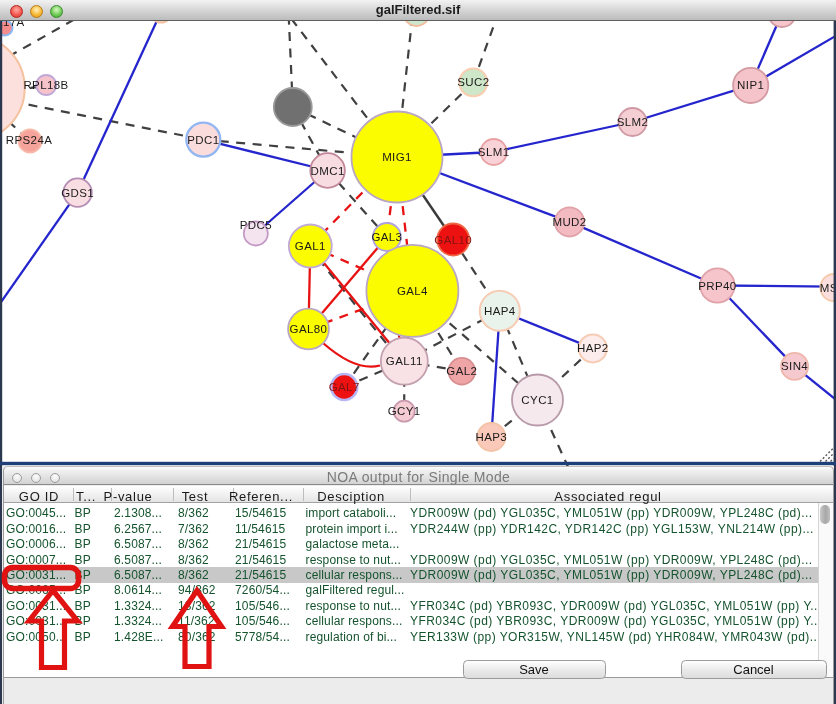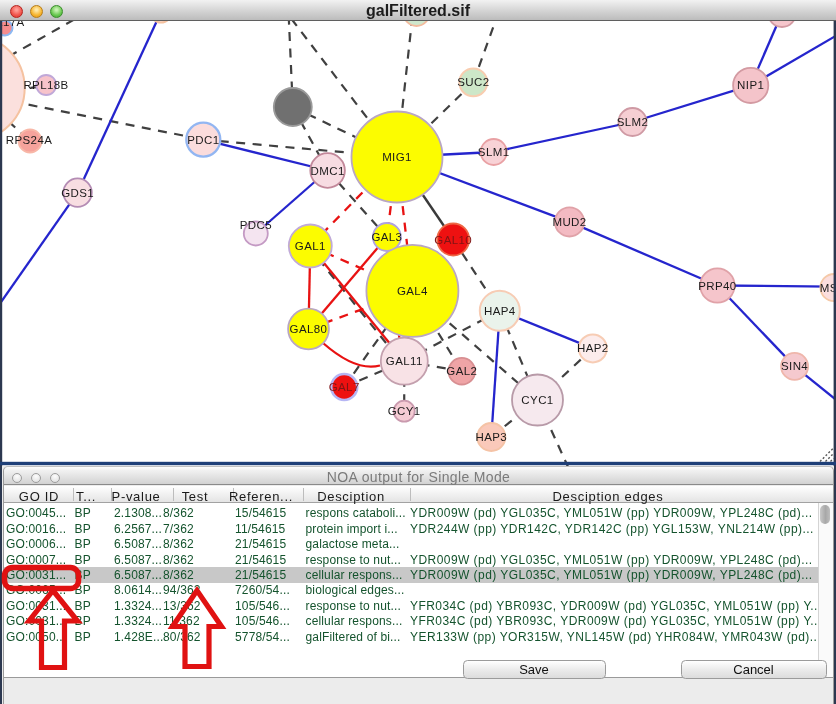--- a/index.html
+++ b/index.html
@@ -3,21 +3,21 @@
 <meta charset="utf-8">
 <style>
   html,body{margin:0;padding:0;}
   body{width:836px;height:704px;overflow:hidden;position:relative;
        font-family:"Liberation Sans",sans-serif;background:#ececec;}
   #net{position:absolute;left:0;top:0;width:836px;height:466px;background:#fff;}
   #nettitle{position:absolute;left:0;top:0;width:836px;height:21px;
     background:linear-gradient(#f2f2f2,#d9d9d9 45%,#bcbcbc);
     border-bottom:1px solid #5f5f5f;box-sizing:border-box;}
   #nettitle .t{position:absolute;left:0;top:2px;width:100%;text-align:center;
-    font-size:16px;font-weight:bold;color:#1c1c1c;}
+    font-size:13px;font-weight:bold;color:#1c1c1c;}
   .tl{position:absolute;top:5px;width:11px;height:11px;border-radius:50%;}
   #tl1{left:10px;background:radial-gradient(circle at 50% 35%,#ff9d96 10%,#f0544c 60%,#d8362e);border:0.5px solid #b5241f;}
   #tl2{left:30px;background:radial-gradient(circle at 50% 35%,#ffe9a8 10%,#f6b42e 60%,#df9412);border:0.5px solid #b77d18;}
   #tl3{left:50px;background:radial-gradient(circle at 50% 35%,#c8f2b2 10%,#68c74f 60%,#3da432);border:0.5px solid #3a8e2c;}
   .tlg{position:absolute;top:5.5px;width:10px;height:10px;border-radius:50%;
        background:radial-gradient(circle at 50% 30%,#fdfdfd,#dcdcdc);border:1.5px solid #9d9d9d;box-sizing:border-box;}
 
   #noa{position:absolute;left:3px;top:466px;width:831px;height:238px;
        background:#ececec;border-radius:5px 5px 0 0;
        border:1px solid #9b9b9b;border-top:1px solid #c0c0c0;border-bottom:none;box-sizing:border-box;}
@@ -28,21 +28,21 @@
        font-size:14px;letter-spacing:0.35px;color:#7b7b7b;}
   #tbl{position:absolute;left:0px;top:19px;width:829px;height:192px;background:#fff;
        border-bottom:1px solid #9a9a9a;box-sizing:border-box;overflow:hidden;}
   #thead{position:absolute;left:0;top:0;width:100%;height:17px;
        background:linear-gradient(#ffffff,#e4e4e4);border-bottom:1px solid #a2a2a2;box-sizing:border-box;}
   .hsep{position:absolute;top:2px;height:13px;width:1px;background:#bdbdbd;}
   .hl{position:absolute;top:3px;font-size:13px;letter-spacing:0.7px;color:#1a1a1a;white-space:nowrap;transform:translateX(-50%);}
   .row{position:absolute;left:0;width:815px;height:15.4px;font-size:12px;letter-spacing:0.15px;color:#14532d;
        white-space:nowrap;overflow:hidden;}
   .row span{position:absolute;top:0.5px;white-space:nowrap;}
-  .c0{left:2px;} .c1{left:70.5px;} .c2{left:110px;} .c3{left:159px;text-align:right;}
+  .c0{left:2px;} .c1{left:70.5px;} .c2{left:110px;} .c3{left:174px;text-align:right;}
   .c4{left:231px;} .c5{left:301.5px;} .c6{left:406px;letter-spacing:0.45px;}
   #sbar{position:absolute;right:0px;top:17px;bottom:0;width:14.5px;background:#fafafa;border-left:1px solid #d4d4d4;}
   #sthumb{position:absolute;left:1.5px;top:2px;width:10px;height:19px;border-radius:6px;
        background:linear-gradient(90deg,#c9c9c9,#a8a8a8 55%,#bdbdbd);}
   .btn{position:absolute;height:19px;border:1px solid #9b9b9b;border-radius:4.5px;
        background:linear-gradient(#ffffff,#ebebeb 50%,#dcdcdc);
        font-size:13px;color:#111;text-align:center;line-height:18px;box-sizing:border-box;}
   #overlay{position:absolute;left:0;top:0;pointer-events:none;}
 </style>
 </head>
@@ -212,34 +212,34 @@
   <div id="tbl">
     <div id="thead">
       <div class="hsep" style="left:69px"></div>
       <div class="hsep" style="left:107px"></div>
       <div class="hsep" style="left:168.5px"></div>
       <div class="hsep" style="left:229px"></div>
       <div class="hsep" style="left:298.5px"></div>
       <div class="hsep" style="left:405.5px"></div>
       <div class="hl" style="left:35px">GO ID</div>
       <div class="hl" style="left:82px">T...</div>
-      <div class="hl" style="left:132px">P-value</div>
+      <div class="hl" style="left:124px">P-value</div>
       <div class="hl" style="left:191px">Test</div>
       <div class="hl" style="left:257px">Referen...</div>
       <div class="hl" style="left:347px">Desciption</div>
-      <div class="hl" style="left:604px">Desciption edges</div>
+      <div class="hl" style="left:604px">Associated regul</div>
     </div>
     <div id="rows">
         <div class="row" style="top:19.8px;">
           <span class="c0">GO:0045...</span>
           <span class="c1">BP</span>
           <span class="c2">2.1308...</span>
           <span class="c3">8/362</span>
           <span class="c4">15/54615</span>
-          <span class="c5">respons cataboli...</span>
+          <span class="c5">import cataboli...</span>
           <span class="c6">YDR009W (pd) YGL035C, YML051W (pp) YDR009W, YPL248C (pd)...</span>
         </div>
         <div class="row" style="top:35.2px;">
           <span class="c0">GO:0016...</span>
           <span class="c1">BP</span>
           <span class="c2">6.2567...</span>
           <span class="c3">7/362</span>
           <span class="c4">11/54615</span>
           <span class="c5">protein import i...</span>
           <span class="c6">YDR244W (pp) YDR142C, YDR142C (pp) YGL153W, YNL214W (pp)...</span>
@@ -269,21 +269,21 @@
           <span class="c4">21/54615</span>
           <span class="c5">cellular respons...</span>
           <span class="c6">YDR009W (pd) YGL035C, YML051W (pp) YDR009W, YPL248C (pd)...</span>
         </div>
         <div class="row" style="top:96.8px;">
           <span class="c0">GO:0065...</span>
           <span class="c1">BP</span>
           <span class="c2">8.0614...</span>
           <span class="c3">94/362</span>
           <span class="c4">7260/54...</span>
-          <span class="c5">biological edges...</span>
+          <span class="c5">galFiltered regul...</span>
         </div>
         <div class="row" style="top:112.2px;">
           <span class="c0">GO:0031...</span>
           <span class="c1">BP</span>
           <span class="c2">1.3324...</span>
           <span class="c3">13/362</span>
           <span class="c4">105/546...</span>
           <span class="c5">response to nut...</span>
           <span class="c6">YFR034C (pd) YBR093C, YDR009W (pd) YGL035C, YML051W (pp) Y...</span>
         </div>
@@ -295,21 +295,21 @@
           <span class="c4">105/546...</span>
           <span class="c5">cellular respons...</span>
           <span class="c6">YFR034C (pd) YBR093C, YDR009W (pd) YGL035C, YML051W (pp) Y...</span>
         </div>
         <div class="row" style="top:143px;">
           <span class="c0">GO:0050...</span>
           <span class="c1">BP</span>
           <span class="c2">1.428E...</span>
           <span class="c3">80/362</span>
           <span class="c4">5778/54...</span>
-          <span class="c5">galFiltered of bi...</span>
+          <span class="c5">regulation of bi...</span>
           <span class="c6">YER133W (pp) YOR315W, YNL145W (pd) YHR084W, YMR043W (pd)...</span>
         </div>
       </div>
     <div id="sbar">
         <div id="sthumb"></div>
       </div>
   </div>
   <div class="btn" style="left:458.5px;top:192.5px;width:143px;">Save</div>
   <div class="btn" style="left:676.5px;top:192.5px;width:146px;">Cancel</div>
 </div>

